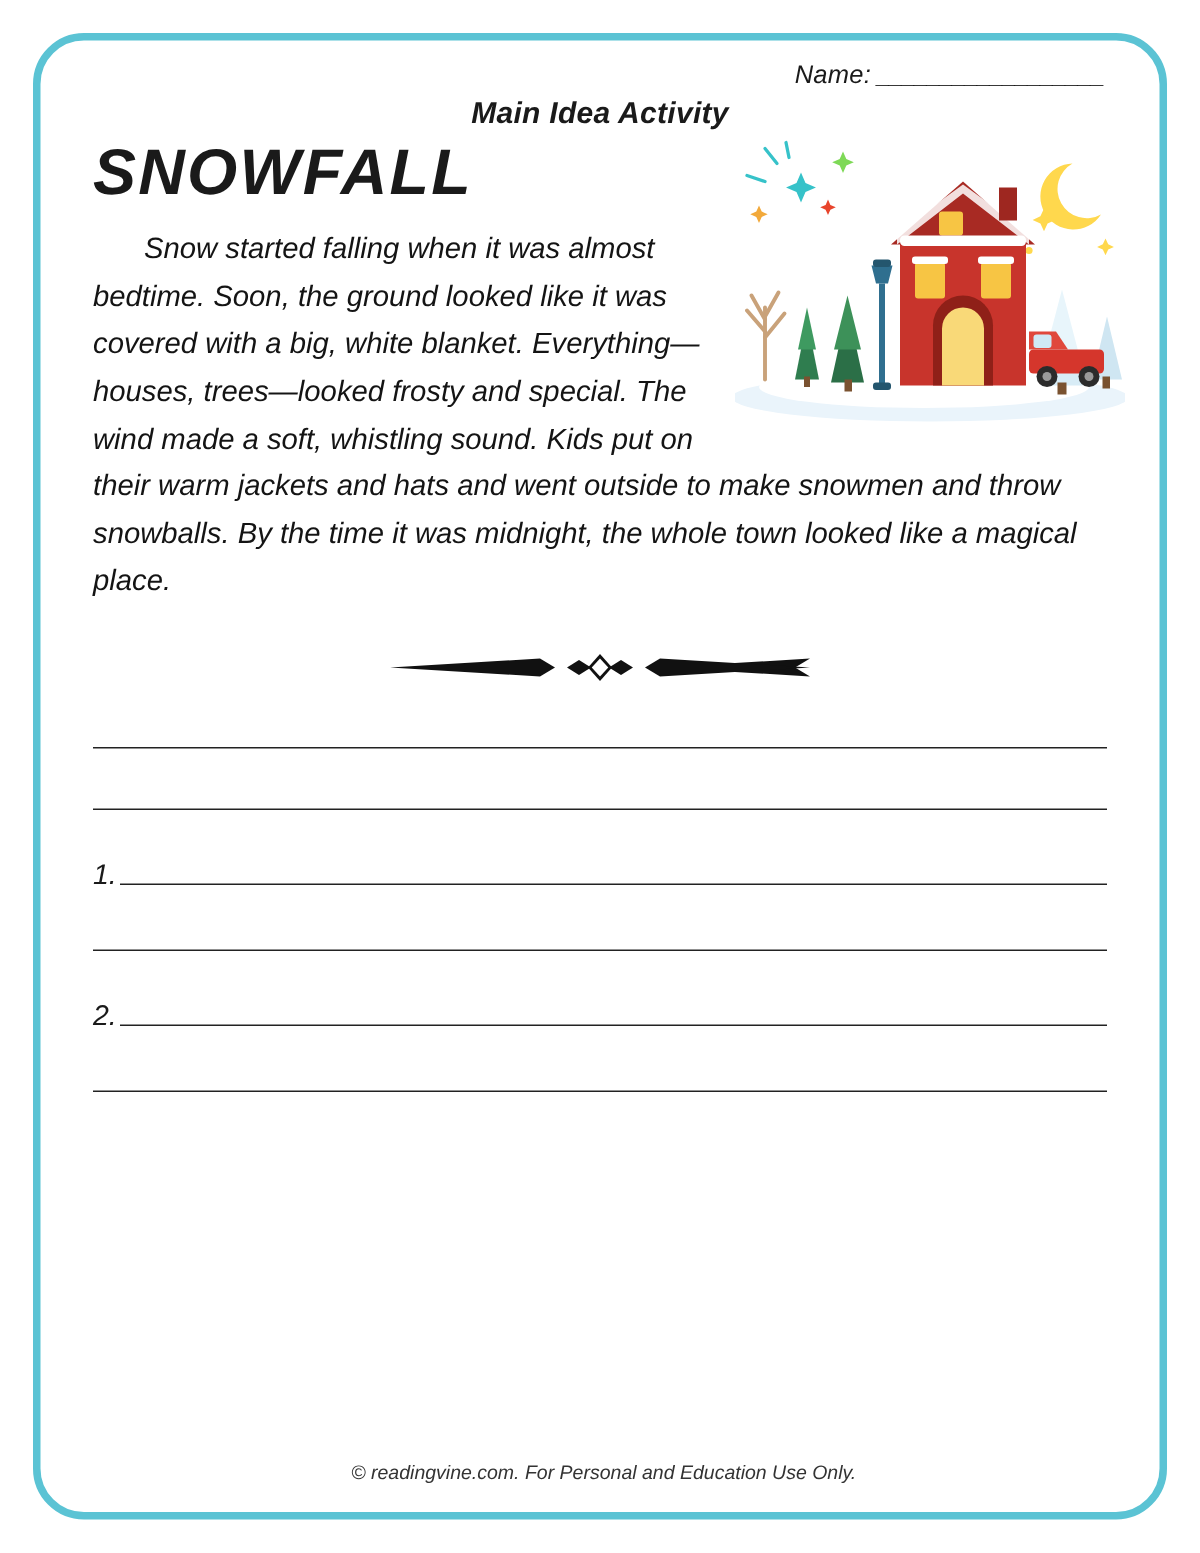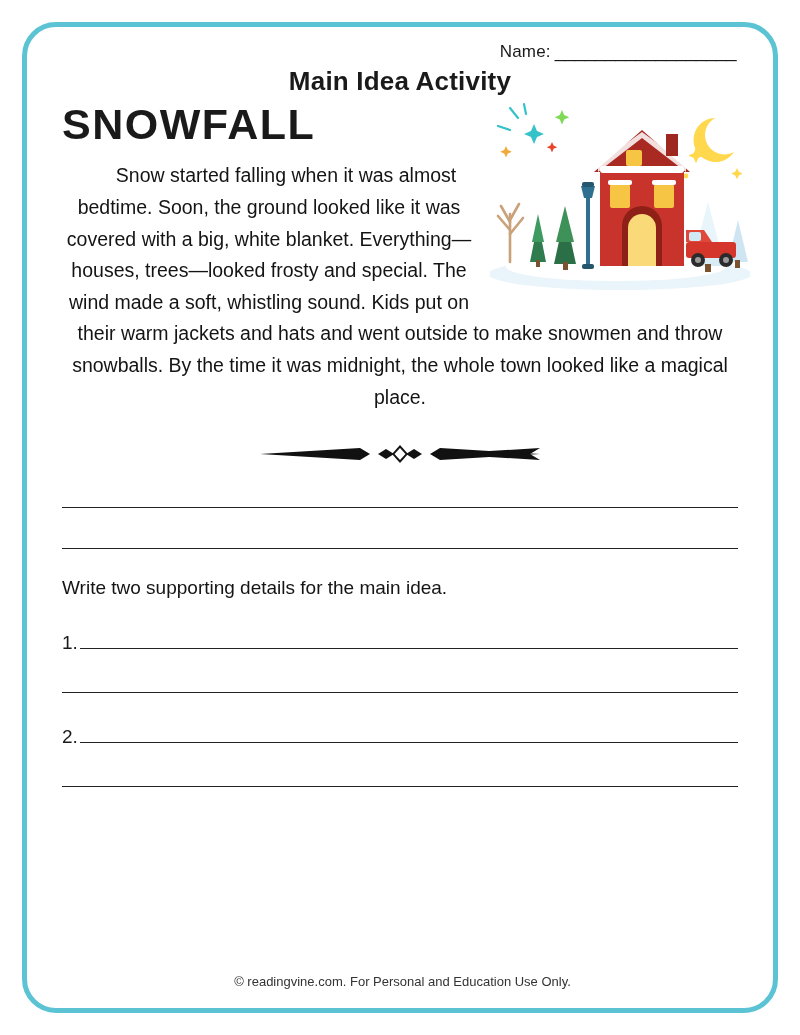--- a/index.html
+++ b/index.html
@@ -15,20 +15,21 @@
     overflow: hidden;
   }
 
   .page {
     position: relative;
     width: 800px;
     height: 1035px;
     background: #ffffff;
     box-sizing: border-box;
     padding: 22px;
+    font-style: italic;
   }
 
   
   .frame {
     position: absolute;
     left: 22px;
     top: 22px;
     right: 22px;
     bottom: 22px;
     border: 5px solid #5bc3d4;
@@ -51,29 +52,29 @@
     align-items: baseline;
     font-size: 17px;
     letter-spacing: 0.2px;
     margin-bottom: 4px;
     padding-right: 2px;
   }
   .name-label {
     font-size: 17px;
   }
   .name-blank {
-    font-size: 19px;
+    font-size: 16px;
     letter-spacing: -0.5px;
     margin-left: 4px;
   }
 
   
   .title-sub {
     text-align: center;
-    font-size: 26px;
+    font-size: 20px;
     font-weight: bold;
     letter-spacing: 0.2px;
     margin: 2px 0 0 0;
     line-height: 1.2;
   }
   .title-main {
     text-align: left;
     font-size: 43px;
     font-weight: bold;
     letter-spacing: 1.5px;
@@ -89,21 +90,21 @@
     margin: -46px -12px 2px 14px;
     position: relative;
   }
   .illustration svg { display: block; }
 
   
   .passage {
     font-size: 19.5px;
     line-height: 1.62;
     margin-top: 12px;
-    text-align: center;
+    text-align: left;
     color: #141414;
   }
   .passage .indent { display: inline-block; width: 34px; }
 
   
   .divider {
     clear: both;
     margin: 26px 0 6px 0;
     text-align: center;
     height: 30px;
@@ -274,21 +275,20 @@
           <path d="M156 15 L164 10 L172 15 L164 20 z"></path>
           <path d="M150 6 L158 15 L150 24 L142 15 z"></path>
         </g>
         <path d="M150 9 L155.5 15 L150 21 L144.5 15 z" fill="#ffffff"></path>
       </svg>
     </div>
 
     <div class="answer-line"></div>
     <div class="answer-line tight"></div>
 
-    <div class="prompt">Write two supporting details for the main idea.</div>
 
     <div class="numbered-line">
       <span class="num">1.</span>
       <span class="rule"></span>
     </div>
     <div class="answer-line tight"></div>
 
     <div class="numbered-line">
       <span class="num">2.</span>
       <span class="rule"></span>

